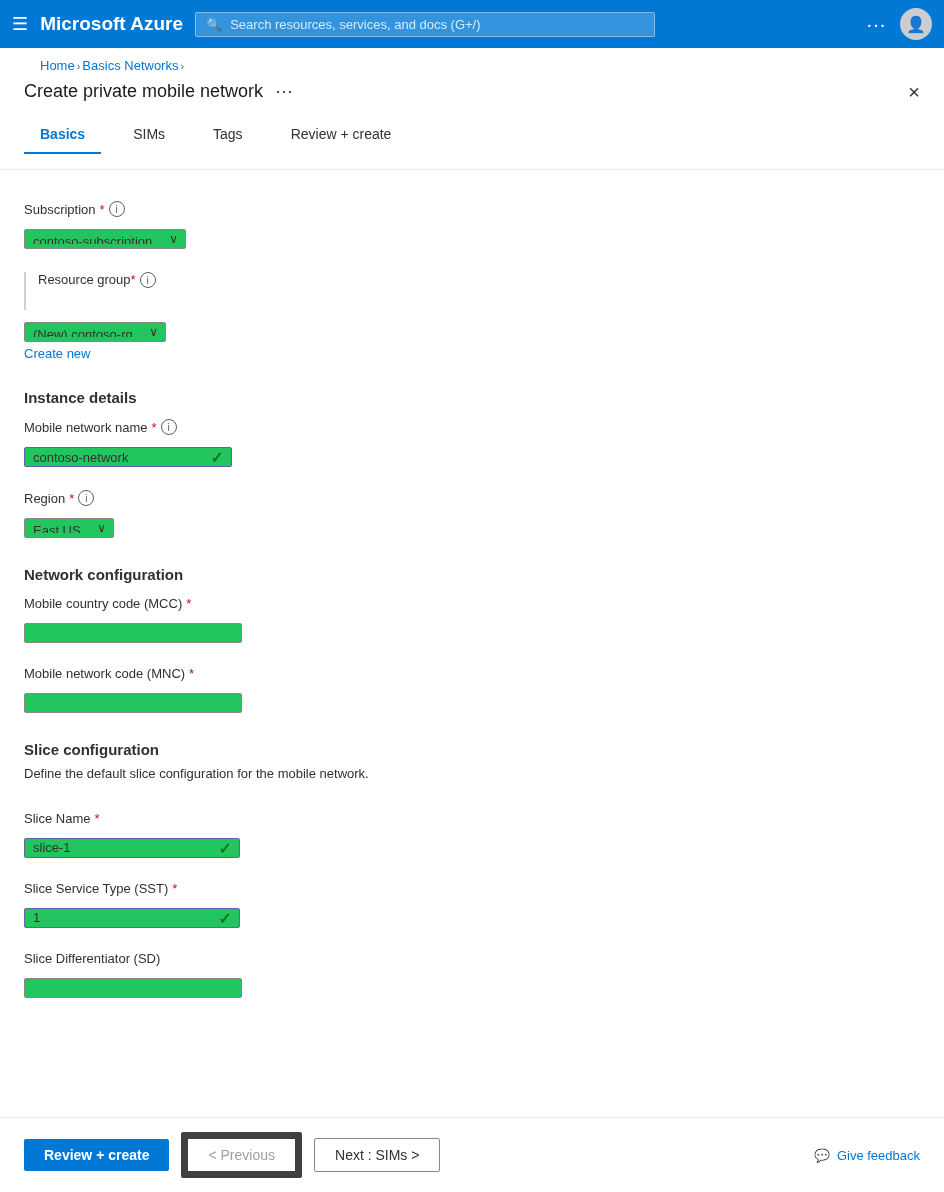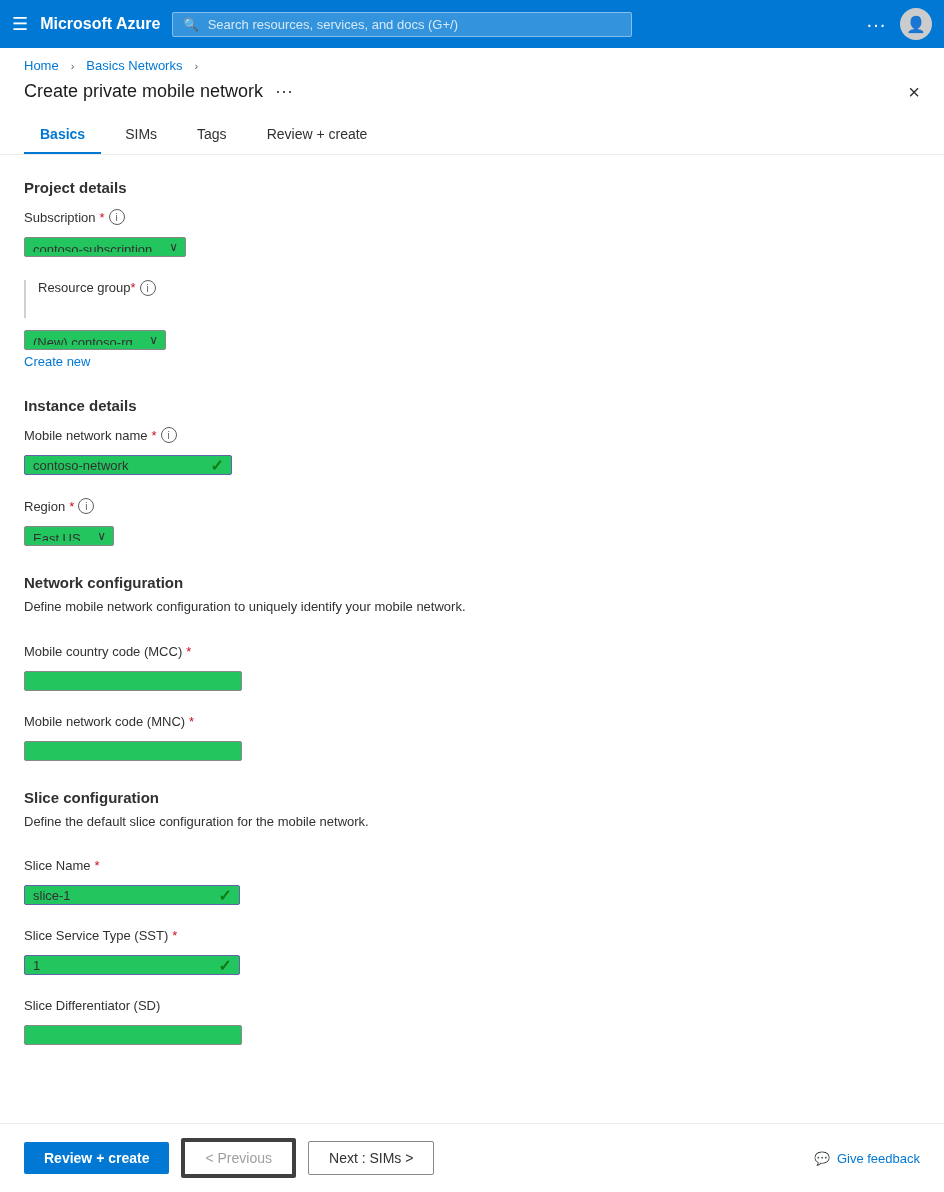--- a/index.html
+++ b/index.html
@@ -8,21 +8,21 @@
     
     .navbar {
       background: #0078d4;
       display: flex;
       align-items: center;
       height: 48px;
       padding: 0 12px;
       gap: 12px;
     }
     .navbar-hamburger { color: #fff; font-size: 18px; cursor: pointer; }
-    .navbar-title { color: #fff; font-weight: 600; font-size: 16px; flex-shrink: 0; }
+    .navbar-title { color: #fff; font-weight: 600; font-size: 19px; flex-shrink: 0; }
     .navbar-search {
       background: rgba(255,255,255,0.2);
       border: 1px solid rgba(255,255,255,0.4);
       border-radius: 2px;
       color: #fff;
       padding: 4px 10px;
       font-size: 13px;
       flex: 1;
       max-width: 460px;
       display: flex;
@@ -51,24 +51,24 @@
     
     .main-wrapper {
       background: #fff;
       min-height: calc(1192px - 48px);
       display: flex;
       flex-direction: column;
     }
 
     
     .breadcrumb {
-      padding: 10px 24px 0;
-      display: flex;
-      align-items: center;
-      gap: 12px;
+      padding: 10px 40px 0;
+      display: flex;
+      align-items: center;
+      gap: 2px;
       font-size: 13px;
       color: #0078d4;
     }
     .breadcrumb a { color: #0078d4; text-decoration: none; }
     .breadcrumb .sep { color: #605e5c; font-size: 11px; }
 
     
     .page-header {
       padding: 8px 24px 0;
       display: flex;
@@ -76,23 +76,23 @@
       justify-content: space-between;
     }
     .page-title-row { display: flex; align-items: center; gap: 12px; }
     .page-title { font-size: 18px; font-weight: 300; color: #1b1b1b; }
     .page-title-dots { color: #323130; font-size: 18px; cursor: pointer; }
     .close-btn { font-size: 20px; color: #323130; cursor: pointer; background: none; border: none; line-height: 1; }
 
     
     .tabs {
       display: flex;
-      padding: 16px 24px 0;
+      padding: 16px 24px 15px;
       border-bottom: 1px solid #edebe9;
-      gap: 8px;
+      gap: 16px;
     }
     .tab {
       padding: 8px 16px 10px;
       font-size: 14px;
       cursor: pointer;
       border-bottom: 2px solid transparent;
       color: #323130;
       user-select: none;
     }
     .tab.active {
@@ -223,21 +223,21 @@
       border: none;
       padding: 8px 20px;
       font-size: 14px;
       font-weight: 600;
       cursor: pointer;
       border-radius: 2px;
     }
     .btn-secondary {
       background: #fff;
       color: #323130;
-      border: 4px solid #404040;
+      border: 7px solid #404040;
       padding: 8px 20px;
       font-size: 14px;
       cursor: pointer;
       border-radius: 2px;
     }
     .btn-secondary:disabled { color: #a19f9d; cursor: default; }
     .btn-outline {
       background: #fff;
       color: #323130;
       border: 1px solid #8a8886;
@@ -297,21 +297,20 @@
   <div class="tabs">
     <div class="tab active">Basics</div>
     <div class="tab">SIMs</div>
     <div class="tab">Tags</div>
     <div class="tab">Review + create</div>
   </div>
 
   <div class="form-content">
 
     <div class="form-section">
-      <div class="section-title">Project details</div>
 
       <div class="form-row">
         <div class="form-label">
           <span>Subscription</span>
           <span class="required-star">*</span>
           <span class="info-icon">i</span>
         </div>
         <div class="form-control-wrap select-wrap">
           <select class="form-control">
             <option>contoso-subscription</option>
@@ -366,21 +365,20 @@
           <select class="form-control">
             <option>East US</option>
           </select>
           <span class="select-chevron">∨</span>
         </div>
       </div>
     </div>
 
     <div class="form-section">
       <div class="section-title">Network configuration</div>
-      <div class="section-desc">Define mobile network configuration to uniquely identify your mobile network.</div>
 
       <div class="form-row">
         <div class="form-label">
           <span>Mobile country code (MCC)</span>
           <span class="required-star">*</span>
         </div>
         <div class="form-control-wrap">
           <input type="text" class="form-control" style="">
         </div>
       </div>

